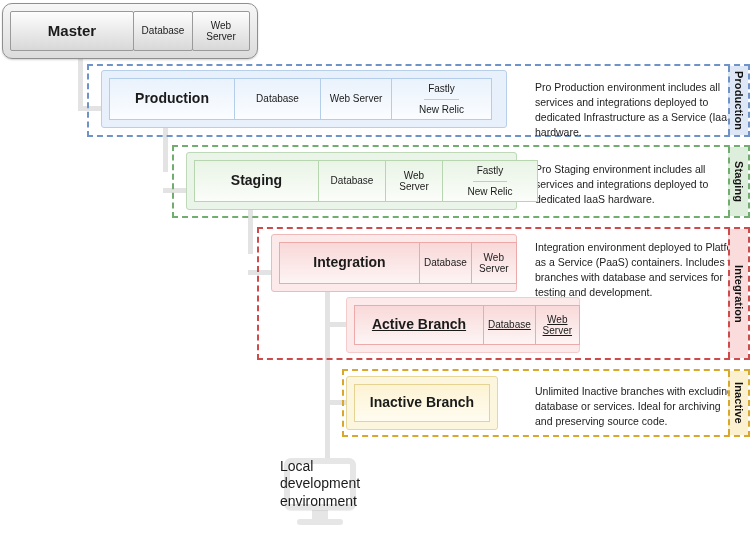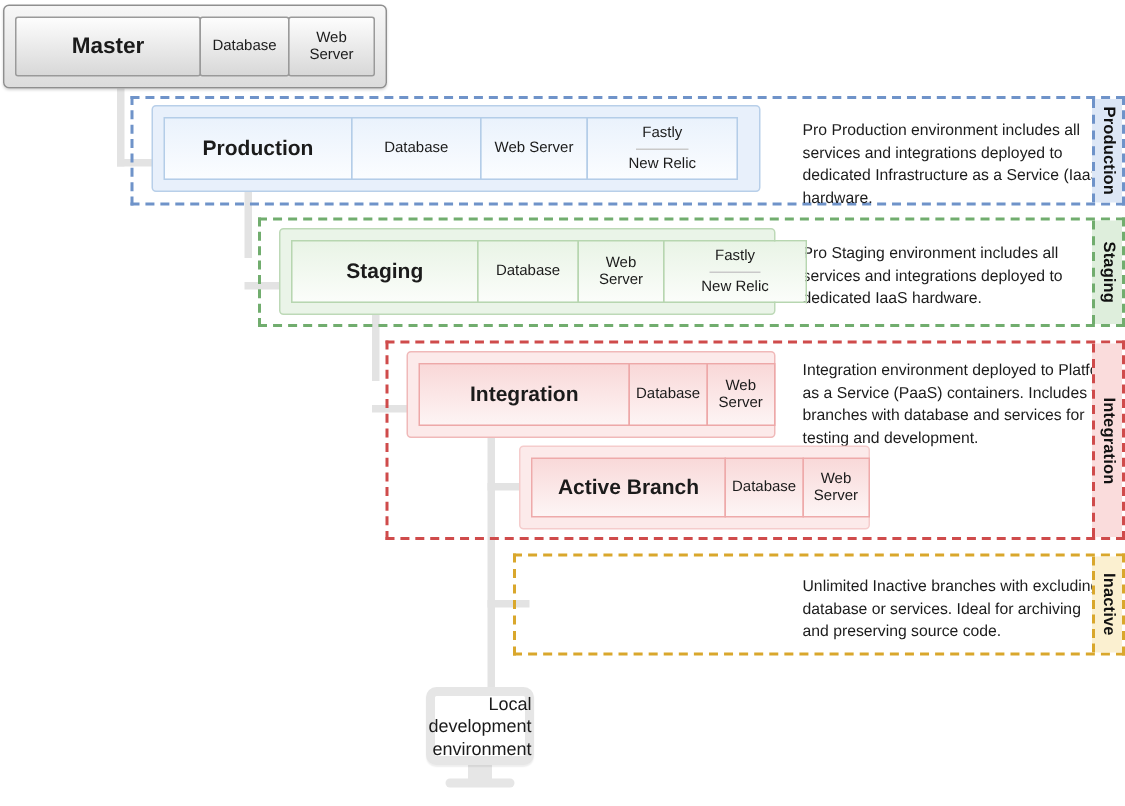--- a/index.html
+++ b/index.html
@@ -63,21 +63,21 @@
     padding:2px 4px;
   }
   .cell.stack .sub:last-child{border-bottom:none;text-align:center;}
 
   
   #master{
     position:absolute;left:2px;top:3px;width:256px;height:56px;
     box-sizing:border-box;
     background:linear-gradient(#f7f7f7,#dcdcdc);
     border:1px solid #8f8f8f;
-    border-radius:4px;
+    border-radius:10px;
     padding:7px;
     box-shadow:0 1px 2px rgba(0,0,0,.18);
   }
   #master .cells{display:flex;height:100%;}
   #master .cell{
     background:linear-gradient(#fdfdfd,#d8d8d8);
     border:1px solid #9a9a9a;
     border-radius:2px;
   }
   #master .cell.name{font-size:15px;}
@@ -105,21 +105,21 @@
     border-color:#f0b9b9;
   }
   #integration .cell{background:linear-gradient(#f9d8d8,#fdf4f4);border-color:#eda8a8;}
 
   
   #active{
     left:346px;top:297px;width:234px;height:56px;
     background:#fceaea;
     border-color:#f5cccc;
   }
-  #active .cell{background:linear-gradient(#f9d9d9,#fdf5f5);border-color:#eeaaaa;}
+  #active .cell{background:linear-gradient(#f9d9d9,#fdf5f5);border-color:#eeaaaa;text-decoration:underline;}
 
   
   #inactive{
     left:346px;top:376px;width:152px;height:54px;
     background:#fdf6de;
     border-color:#e9d79a;
   }
   #inactive .cell{background:linear-gradient(#fdf3d4,#fffcf0);border-color:#e7d391;}
 
   
@@ -171,22 +171,22 @@
 
   
   #local{position:absolute;left:284px;top:458px;width:72px;height:78px;}
   #local .screen{
     position:absolute;left:0;top:0;width:72px;height:52px;
     box-sizing:border-box;
     background:#ffffff;
     border:6px solid #e6e6e6;
     border-radius:7px;
     display:flex;align-items:center;justify-content:center;
-    text-align:right;
-    font-size:12px;line-height:1.25;color:#1b1b1b;
+    text-align:left;
+    font-size:14px;line-height:1.25;color:#1b1b1b;
     box-shadow:0 1px 1px rgba(0,0,0,.07);
   }
   #local .neck{position:absolute;left:28px;top:52px;width:16px;height:10px;background:#e6e6e6;}
   #local .base{position:absolute;left:13px;top:61px;width:46px;height:6px;background:#e6e6e6;border-radius:3px;}
 </style>
 </head>
 <body>
 
 <div id="stage">
 
@@ -272,20 +272,25 @@
   </div>
 
   <div class="envrow" id="active">
     <div class="cells">
       <div class="cell name" style="flex:0 0 130px;">Active Branch</div>
       <div class="cell" style="flex:0 0 46px;">Database</div>
       <div class="cell" style="flex:0 0 45px;">Web Server</div>
     </div>
   </div>
 
+  <div class="envrow" id="inactive">
+    <div class="cells">
+      <div class="cell name" style="flex:1;">Inactive Branch</div>
+    </div>
+  </div>
 
   <div id="local">
     <div class="neck"></div>
     <div class="base"></div>
     <div class="screen">Local development environment</div>
   </div>
 
 </div>
 
 </body></html>

